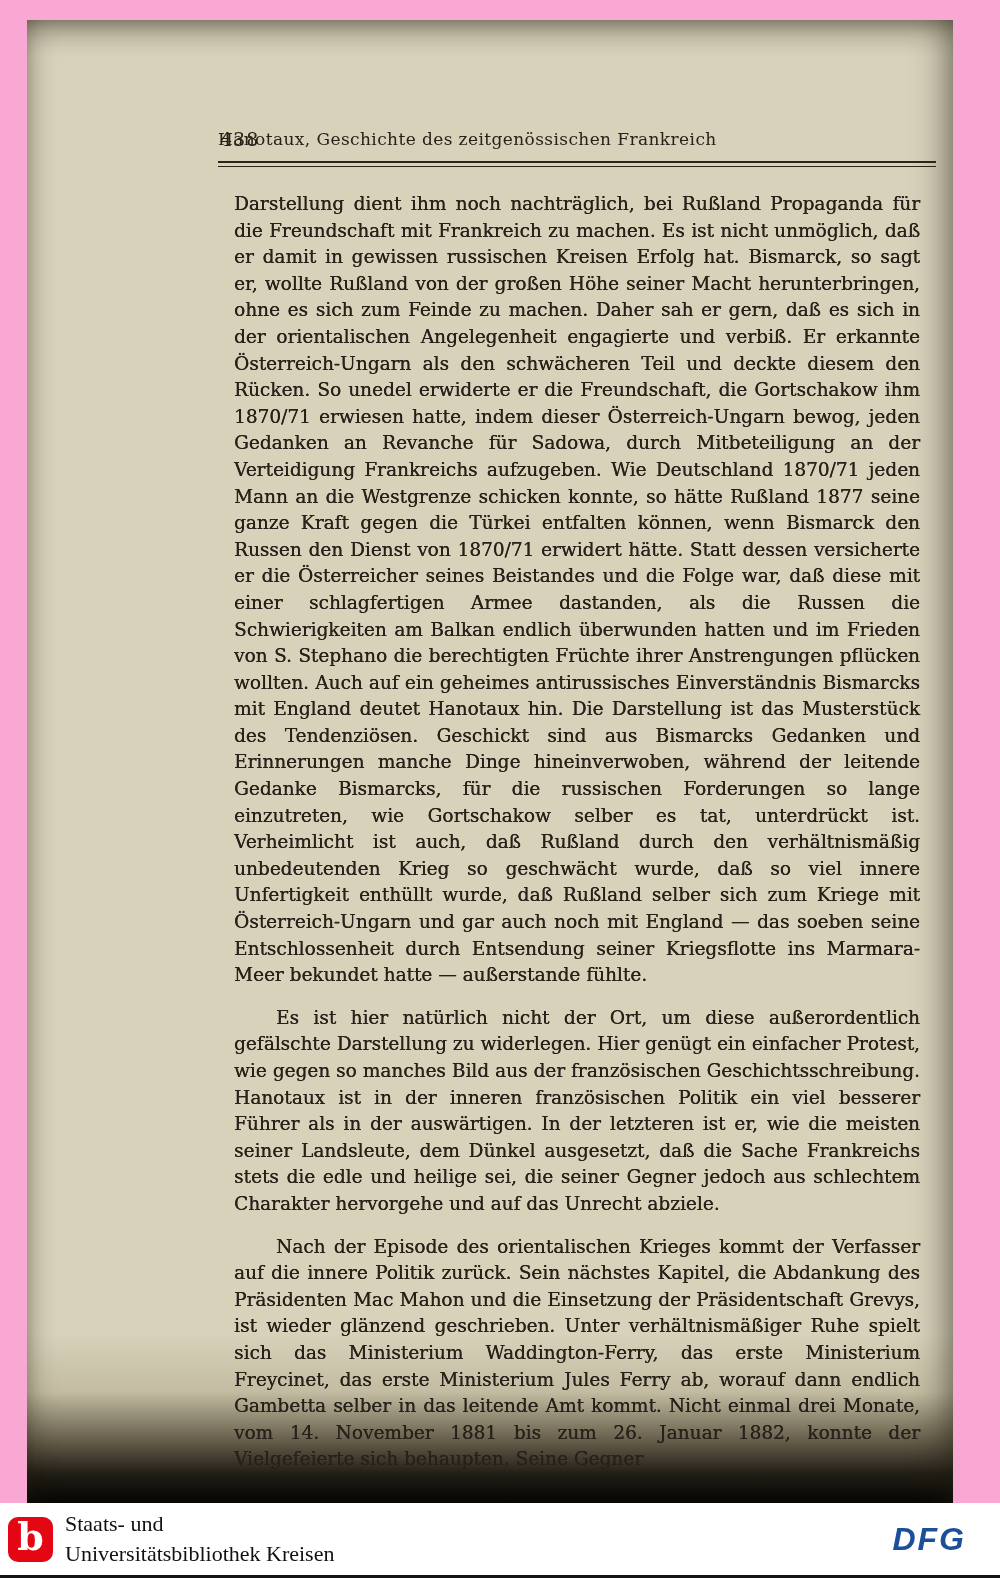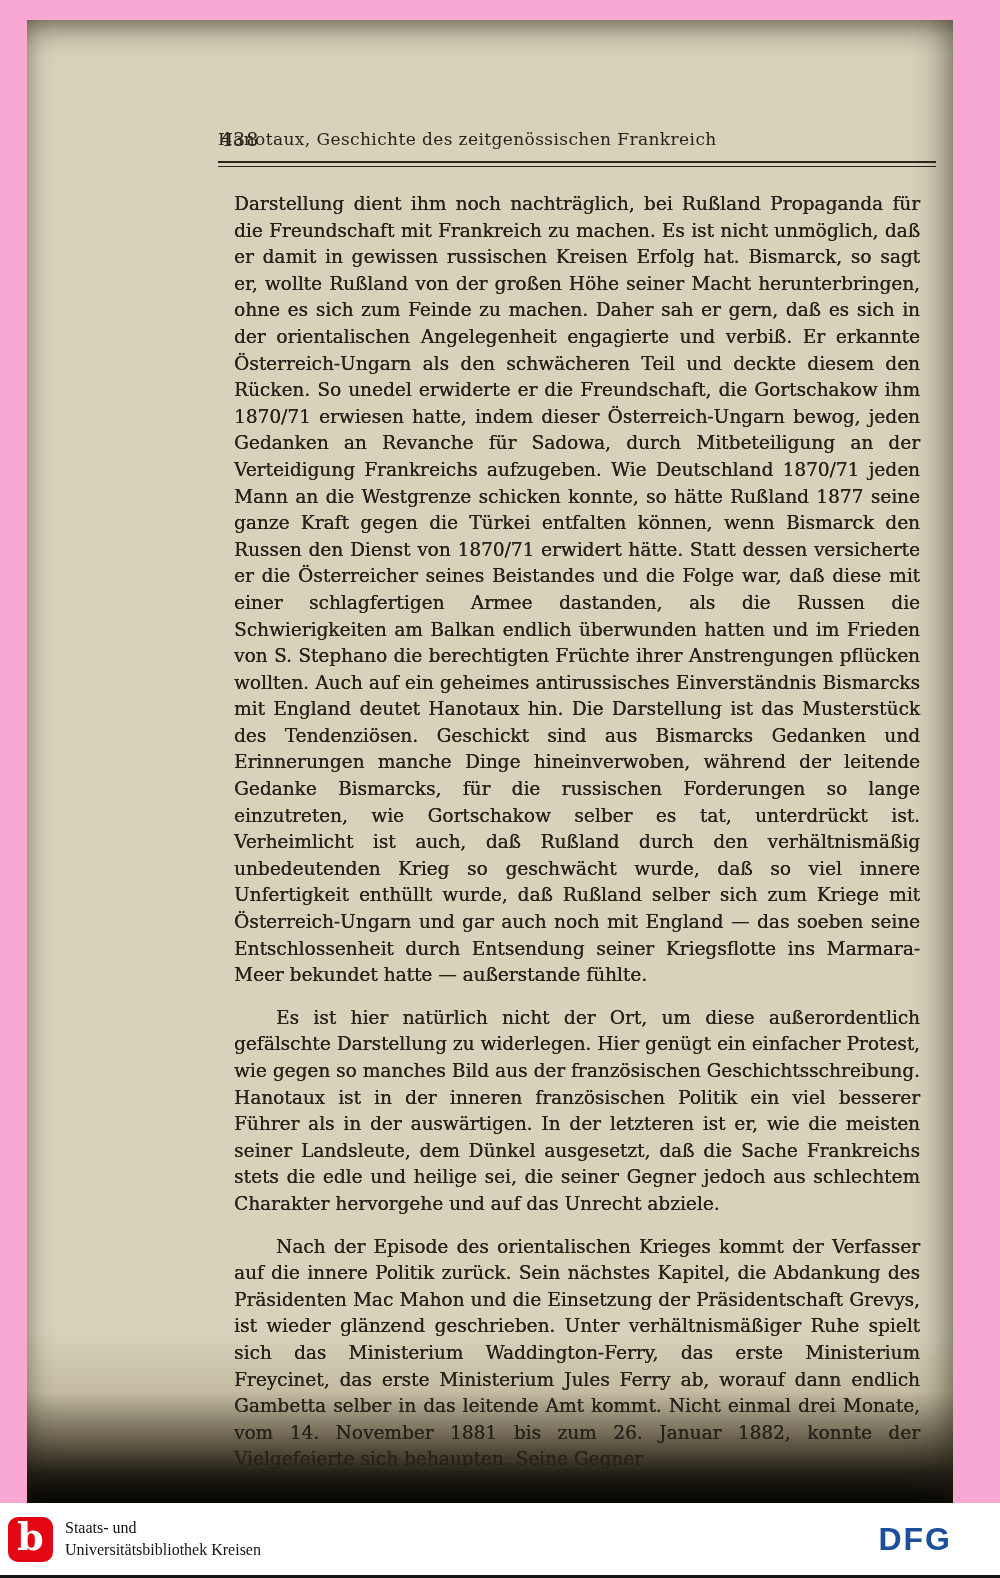--- a/index.html
+++ b/index.html
@@ -88,29 +88,30 @@
     font-weight: bold;
     font-size: 38px;
     line-height: 1;
     display: flex; align-items: center; justify-content: center;
     flex: 0 0 auto;
   }
   .logo-b span { position: relative; top: -2px; }
   .libname {
     margin-left: 12px;
     font-family: "Liberation Serif", serif;
-    font-size: 16px;
+    font-size: 22px;
     line-height: 1.35;
     color: #111;
   }
   .dfg {
     margin-left: auto;
-    margin-right: 48px;
+    margin-right: 34px;
     font-family: "Liberation Sans", sans-serif;
     font-weight: bold;
+    font-style: italic;
     font-size: 32px;
     letter-spacing: 2px;
     color: #1b4e9b;
   }
   .bottom-edge {
     position: absolute;
     left: 0; bottom: 0;
     width: 100%; height: 3px;
     background: #141414;
   }

